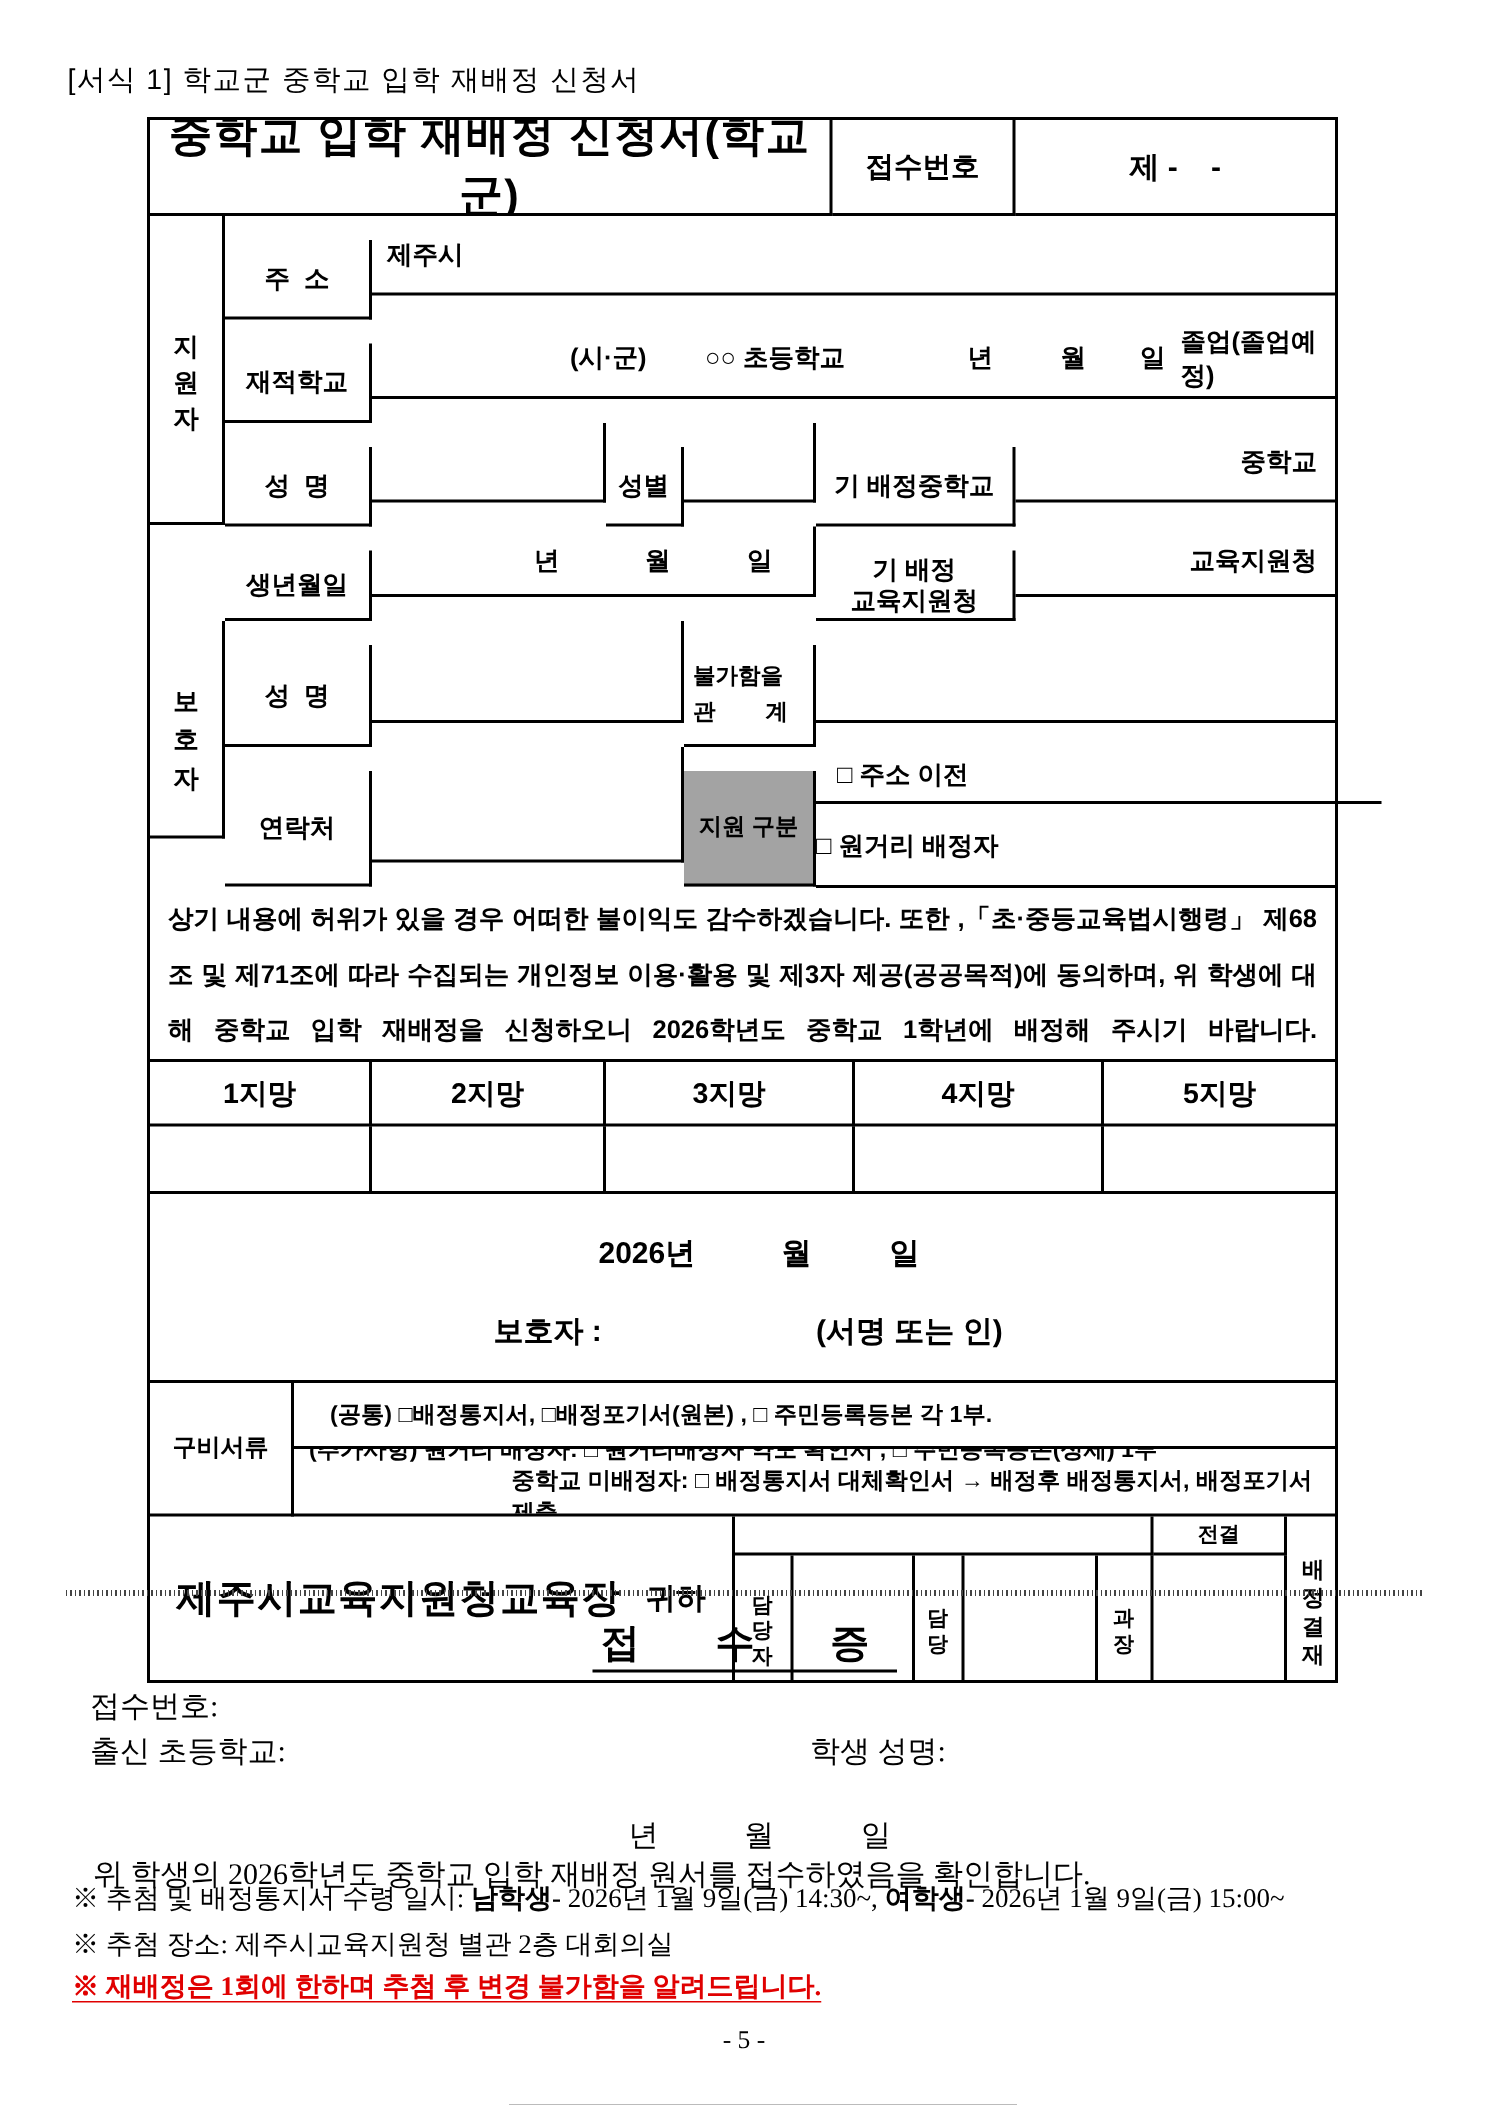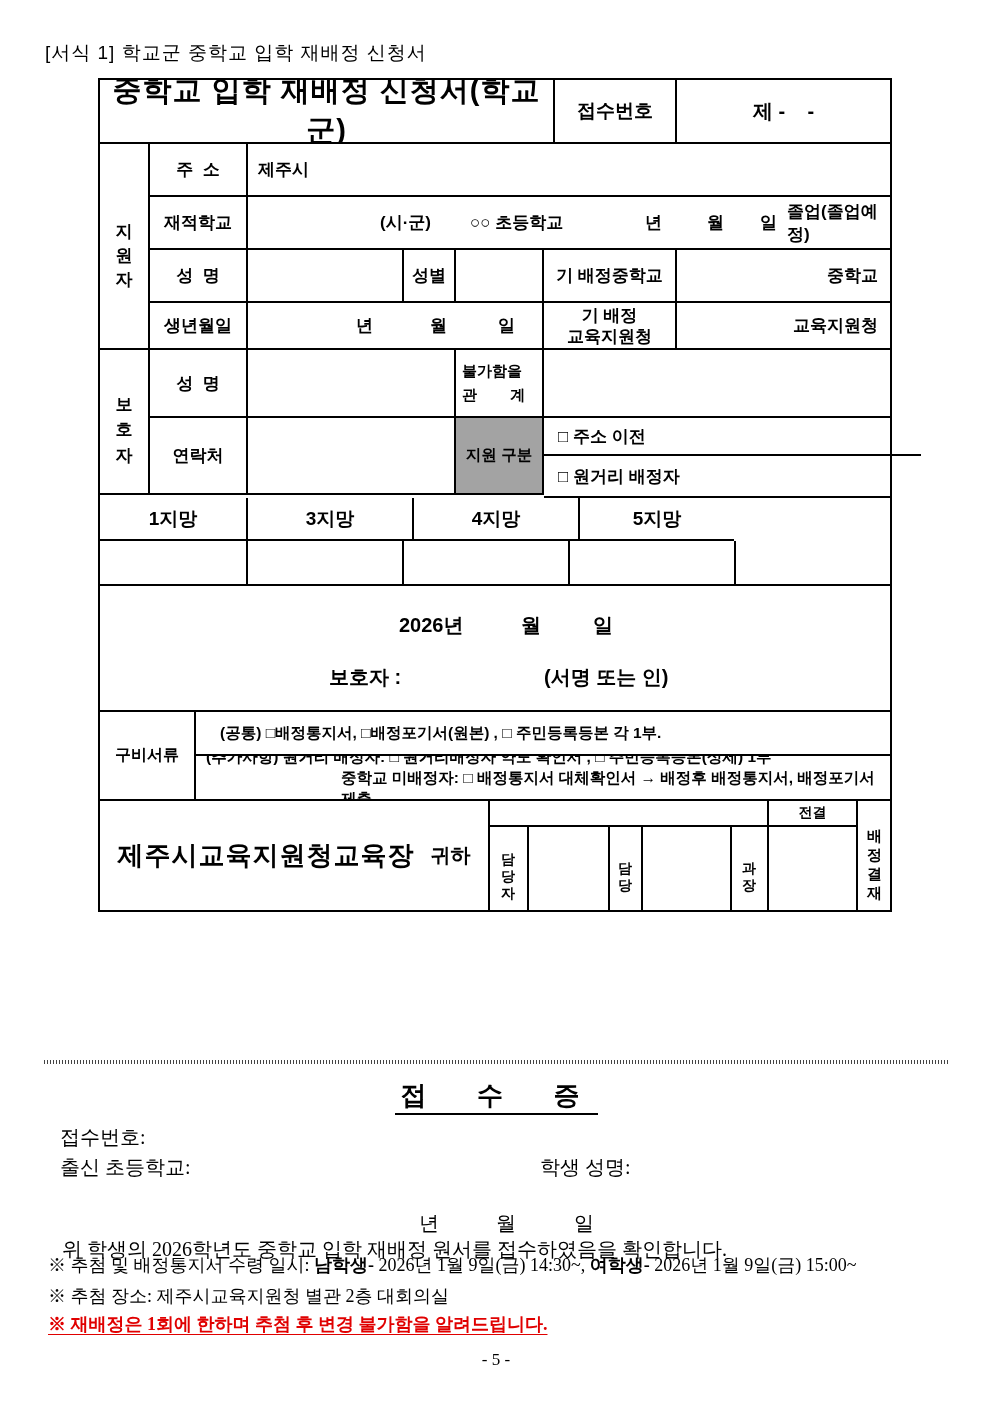--- a/index.html
+++ b/index.html
@@ -18,21 +18,21 @@
      display:flex;align-items:center;overflow:hidden;}
   .nr{border-right:none;}
   .nb{border-bottom:none;}
   .cen{justify-content:center;text-align:center;}
   .rt{justify-content:flex-end;}
   .col{display:flex;flex-direction:column;}
   .rel{position:relative;}
   .abs{position:absolute;}
   .vert{writing-mode:vertical-rl;text-orientation:upright;letter-spacing:7px;}
   .vsmall{writing-mode:vertical-rl;text-orientation:upright;letter-spacing:3px;font-size:14px;}
-  .lbl{font-size:17px;}
+  .lbl{font-size:17px;margin-top:16px;}
   .val{font-size:17px;}
   .title{font-size:29px;font-weight:700;letter-spacing:1px;}
   .shade{background:#a3a3a3;}
   .pledge{font-size:17px;line-height:37px;text-align:justify;text-align-last:justify;
           padding:0 12px;display:block;}
   .choiceh{font-size:19px;}
   .docs{font-size:15.5px;}
   .addressee{font-size:26px;font-weight:700;letter-spacing:1px;}
   .gwiha{font-size:20px;font-weight:700;margin-left:16px;}
 
@@ -117,29 +117,35 @@
             <span class="pre">관        계</span>
           </div>
           <div class="c nr" style="width:346px;height:68px;"></div>
         </div>
         <div class="r">
           <div class="c cen lbl" style="width:98px;height:77px;">연락처</div>
           <div class="c" style="width:208px;height:77px;"></div>
           <div class="c cen lbl shade" style="width:88px;height:77px;font-size:15.5px;">지원 구분</div>
           <div class="col" style="width:346px;">
             <div class="c nr val" style="width:377px;height:38px;padding-left:14px;">□ 주소 이전</div>
-            <div class="c nr val" style="width:346px;height:42px;padding-left:14px;">□ 원거리 배정자</div>
-          </div>
-        </div>
-      </div>
-    </div>
-
+            <div class="c nr val" style="width:346px;height:56px;padding-left:0;">□ 원거리 배정자</div>
+          </div>
+        </div>
+      </div>
+    </div>
+
+    <div class="r">
+      <div class="c nr" style="width:790px;height:116px;">
+        <span class="pledge">상기 내용에 허위가 있을 경우 어떠한 불이익도 감수하겠습니다. 또한 ,「초·중등교육법시행령」 제68조 및 제71조에 따라 수집되는 개인정보 이용·활용 및 제3자 제공(공공목적)에 동의하며, 위 학생에 대해 중학교 입학 재배정을 신청하오니 2026학년도 중학교 1학년에 배정해 주시기 바랍니다.</span>
+      </div>
+    </div>
 
     <div class="r">
       <div class="c cen choiceh" style="width:148px;height:43px;">1지망</div>
+      <div class="c cen choiceh" style="width:156px;height:43px;">2지망</div>
       <div class="c cen choiceh" style="width:166px;height:43px;">3지망</div>
       <div class="c cen choiceh" style="width:166px;height:43px;">4지망</div>
       <div class="c cen choiceh nr" style="width:154px;height:43px;">5지망</div>
     </div>
 
     <div class="r">
       <div class="c" style="width:148px;height:45px;"></div>
       <div class="c" style="width:156px;height:45px;"></div>
       <div class="c" style="width:166px;height:45px;"></div>
       <div class="c" style="width:166px;height:45px;"></div>

